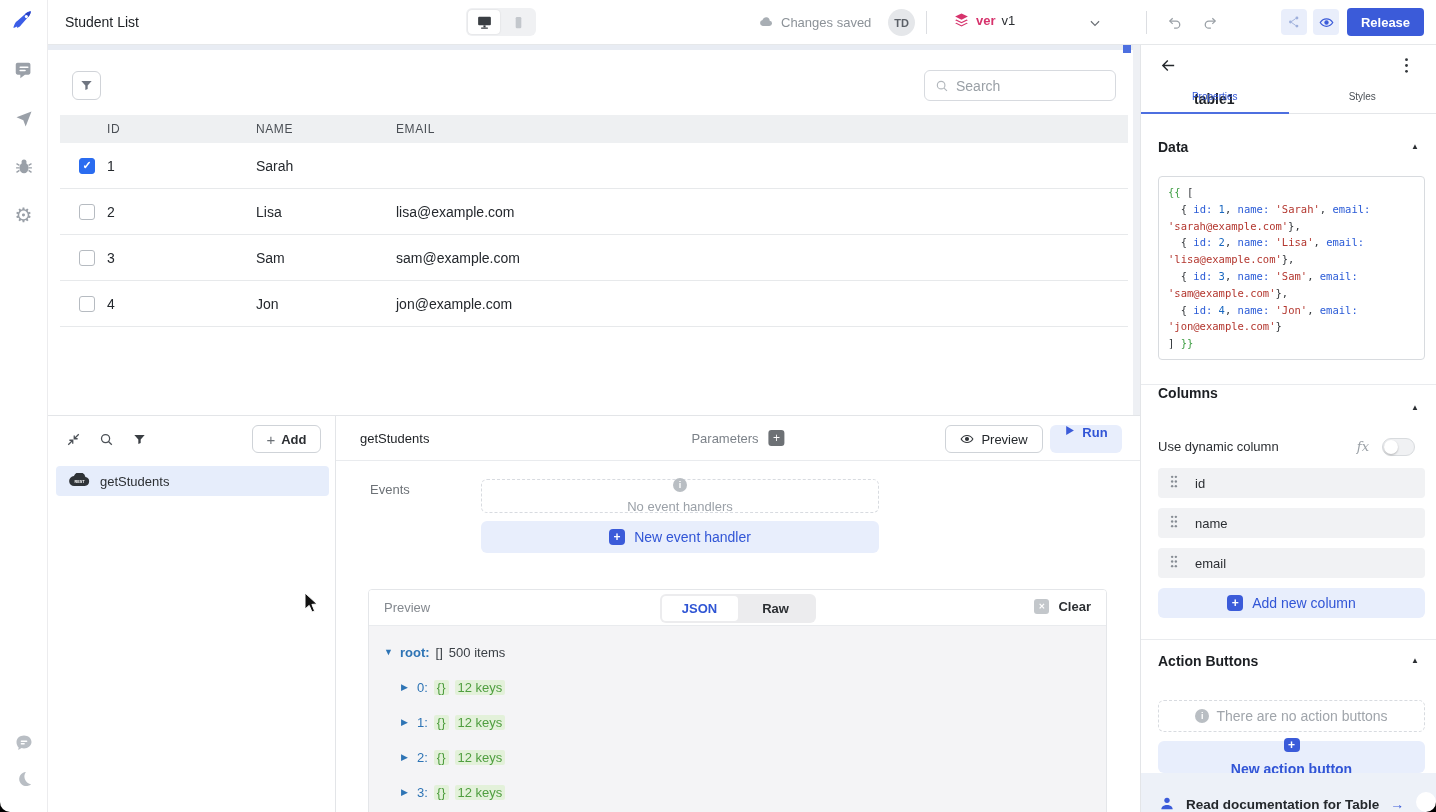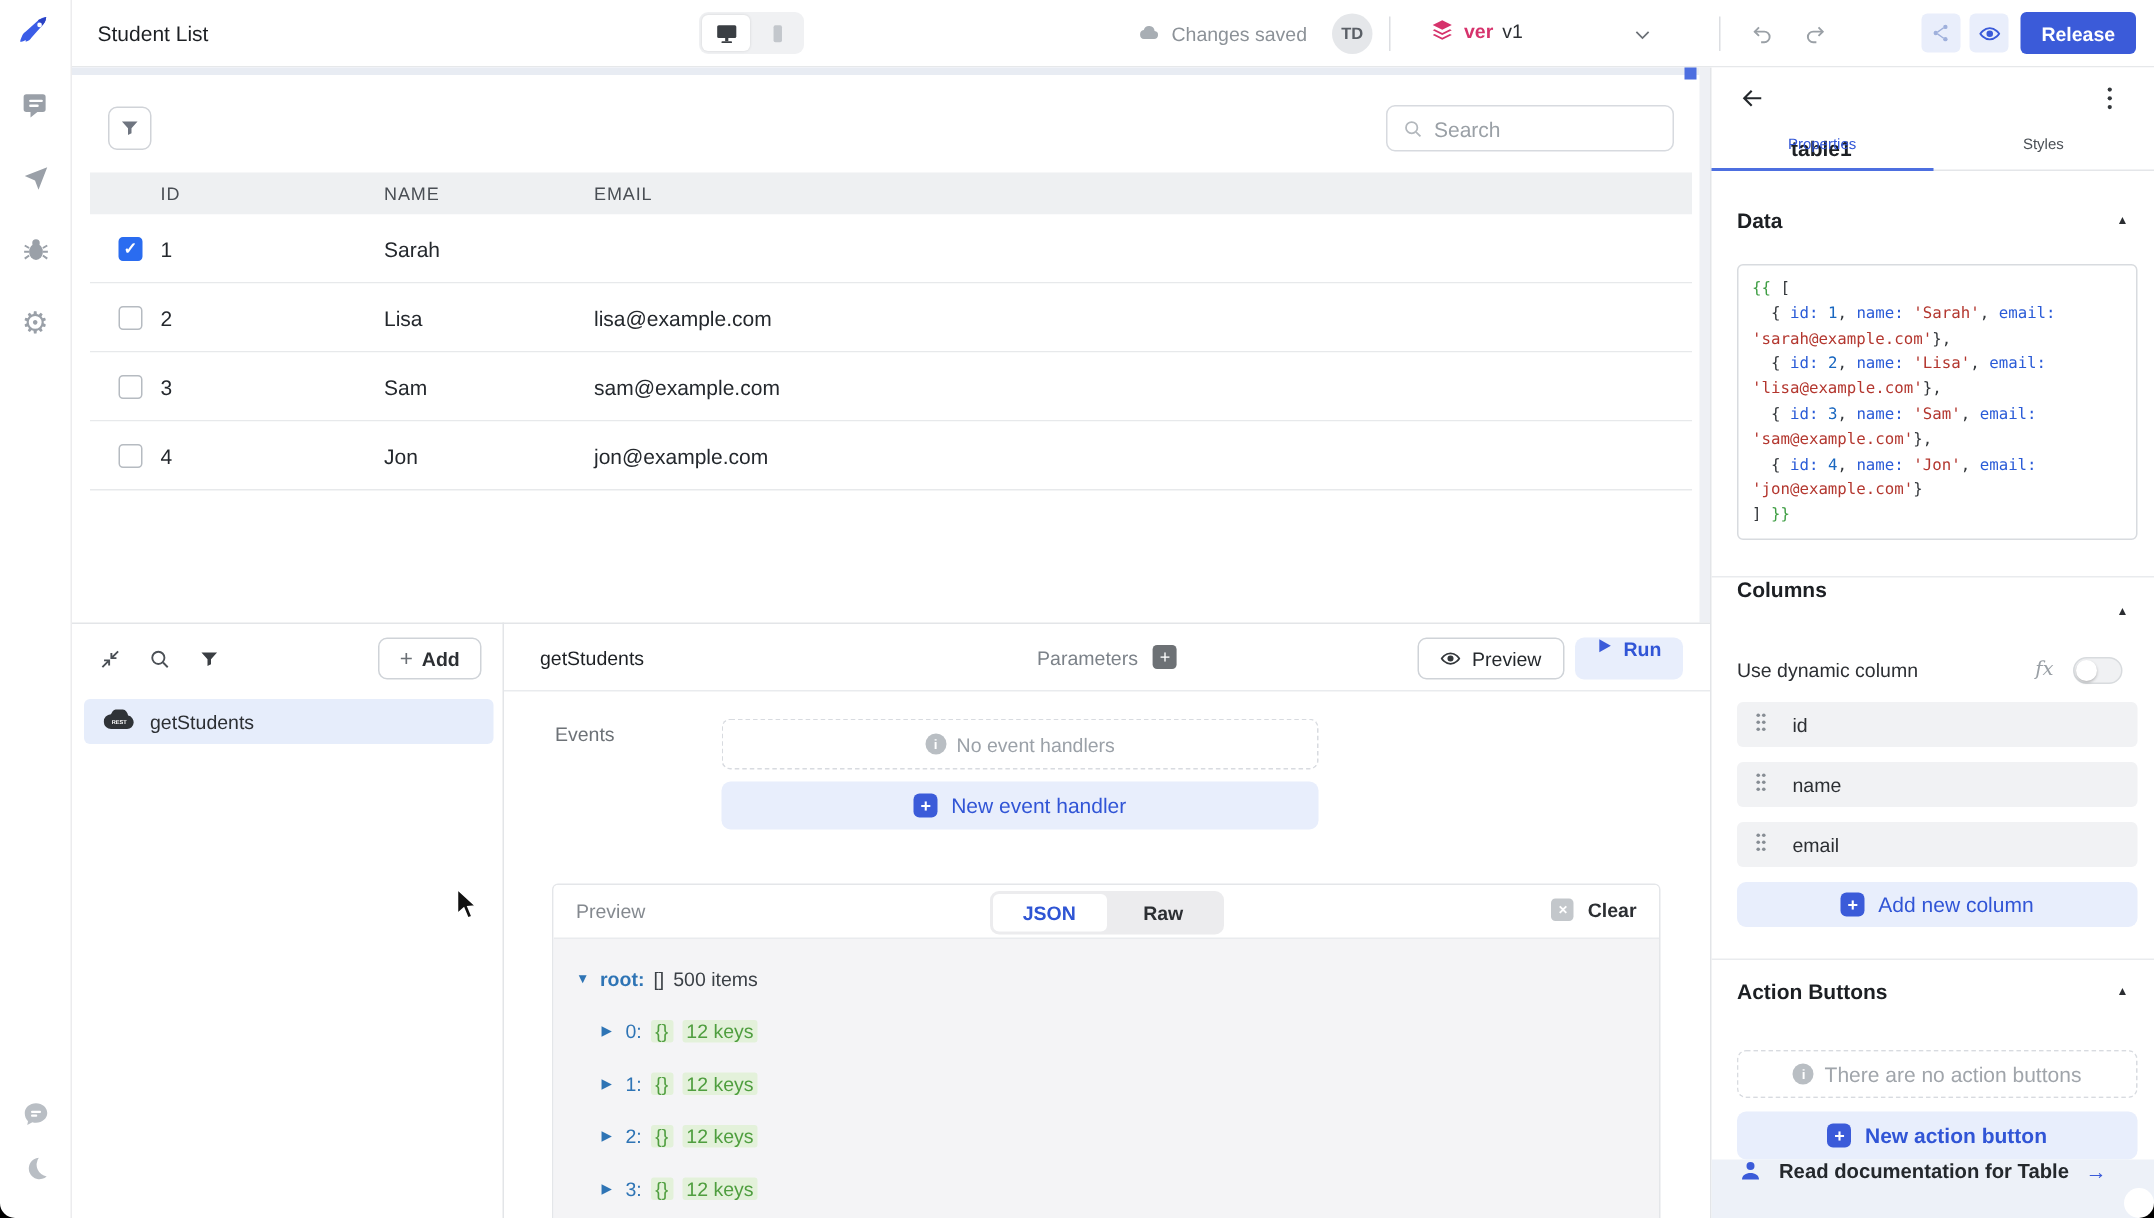--- a/index.html
+++ b/index.html
@@ -59,21 +59,21 @@
   #editor { position:absolute; left:336px; top:415px; width:804px; height:397px; background:#fff; border-top:1px solid #e3e5e8; }
   #editor-head { position:absolute; left:0; top:0; width:100%; height:45px; border-bottom:1px solid #e9ebee; }
   #editor-title { position:absolute; left:24px; top:15px; font-size:13px; font-weight:500; color:#1d2024; }
   #params { position:absolute; left:50%; top:14px; transform:translateX(-50%); display:flex; align-items:center; gap:10px; font-size:13px; color:#7c8289; }
   .param-badge { width:16px; height:16px; background:#6d7175; border-radius:3px; color:#fff; display:flex; align-items:center; justify-content:center; font-size:12px; }
   .param-badge::before { content:"+"; }
   #preview-btn { position:absolute; right:97px; top:9px; width:98px; height:28px; background:#fff; border:1px solid #cfd3d8; border-radius:6px; display:flex; align-items:center; justify-content:center; gap:7px; font-size:13px; font-weight:500; color:#24282c; cursor:pointer; }
   #run-btn { position:absolute; right:18px; top:9px; width:72px; height:28px; background:#e8eefc; border:none; border-radius:6px; display:flex; align-items:flex-start; justify-content:center; gap:7px; font-size:13px; font-weight:600; color:#3155d6; cursor:pointer; }
   #events-label { position:absolute; left:34px; top:66px; font-size:13px; color:#6d7277; }
   .dashed-box { border:1px dashed #d8dbe0; border-radius:6px; display:flex; align-items:center; justify-content:center; gap:7px; color:#9ba1a8; font-size:13px; background:#fff; }
-  #events-empty { position:absolute; left:145px; top:63px; width:398px; height:34px; }
+  #events-empty { position:absolute; left:145px; top:63px; width:398px; height:34px;flex-direction:column; }
   .soft-btn { background:#e8eefc; border:none; border-radius:6px; display:flex; align-items:center; justify-content:center; gap:9px; color:#3155d6; font-size:14px; font-weight:500; cursor:pointer; font-family:inherit; }
   #new-handler-btn { position:absolute; left:145px; top:105px; width:398px; height:32px; }
   .plus-sq { width:16px; height:16px; background:#3b5bd9; border-radius:4px; color:#fff; display:flex; align-items:center; justify-content:center; font-size:12px; font-weight:700; }
   .plus-sq::before { content:"+"; }
   #resp { position:absolute; left:32px; top:173px; width:739px; height:230px; border:1px solid #e4e6e9; border-radius:4px 4px 0 0; overflow:hidden; }
   #resp-head { position:relative; height:36px; background:#fff; border-bottom:1px solid #e9ebee; }
   #resp-label { position:absolute; left:15px; top:10px; font-size:13px; color:#84898f; }
   #resp-seg { position:absolute; left:50%; top:4px; transform:translateX(-50%); display:flex; background:#ececee; border-radius:6px; padding:2px; }
   .rseg { width:76px; height:25px; display:flex; align-items:center; justify-content:center; font-size:13px; font-weight:600; color:#2c2f33; border-radius:4px; cursor:pointer; }
   .rseg.active { background:#fff; color:#2f55d4; }
@@ -105,22 +105,22 @@
   .code-line { white-space:pre-wrap; }
   .c-p { color:#33373b; } .c-k { color:#2a5bd7; } .c-n { color:#1967c0; } .c-s { color:#b3362e; } .c-g { color:#3f9e44; }
   #dyn-row { position:absolute; left:17px; top:394px; width:267px; height:18px; font-size:13px; color:#2c2f33; }
   #fx { position:absolute; right:56px; top:0; font-family:"DejaVu Serif", serif; font-style:italic; color:#9aa0a6; font-size:13px;margin-left:20px; }
   #dyn-toggle { position:absolute; right:10px; top:-1px; width:33px; height:18px; border-radius:9px; background:#f0f1f3; border:1px solid #d8dbde; cursor:pointer; }
   #dyn-toggle::after { content:""; position:absolute; left:1px; top:1px; width:14px; height:14px; border-radius:50%; background:#fff; box-shadow:0 1px 2px rgba(0,0,0,.25); }
   #cols-list { position:absolute; left:17px; top:423px; width:267px; }
   .colrow { height:30px; background:#f1f2f4; border-radius:4px; display:flex; align-items:center; padding-left:12px; gap:17px; font-size:13px; color:#2c2f33; margin-bottom:10px; cursor:grab; }
   #add-col-btn { position:absolute; left:17px; top:543px; width:267px; height:30px; }
   #ab-empty { position:absolute; left:17px; top:655px; width:267px; height:32px; font-size:14px; color:#a0a5ab; }
-  #new-ab-btn { position:absolute; left:17px; top:696px; width:267px; height:32px; font-weight:600; }
-  #docs-row { position:absolute; left:0; top:728px; width:296px; height:39px; background:#edf1f8; display:flex; align-items:flex-start; padding-left:18px; gap:11px; cursor:pointer; }
+  #new-ab-btn { position:absolute; left:17px; top:696px; width:267px; height:32px; font-weight:600;flex-direction:column; }
+  #docs-row { position:absolute; left:0; top:728px; width:296px; height:39px; background:#edf1f8; display:flex; align-items:flex-end; padding-left:18px; gap:11px; cursor:pointer; }
   #docs-row .txt { font-size:13.5px; font-weight:700; color:#24282c; }
   #docs-row .arrow { color:#3b5bd9; font-weight:700; font-size:14px; }
 
   .info-ic { width:14px; height:14px; border-radius:50%; background:#b9bec3; color:#fff; font-size:9px; font-weight:700; display:flex; align-items:center; justify-content:center; flex:none; }
   .info-ic::before { content:"i"; }
 
   #cursor { position:absolute; left:303px; top:592px; pointer-events:none; }
   .corner { position:absolute; bottom:0; width:10px; height:10px; background:#000; }
   .corner::after { content:""; position:absolute; width:20px; height:20px; border-radius:50%; background:#fff; top:-10px; }
   #corner-bl { left:0; } #corner-bl::after { left:0; }

